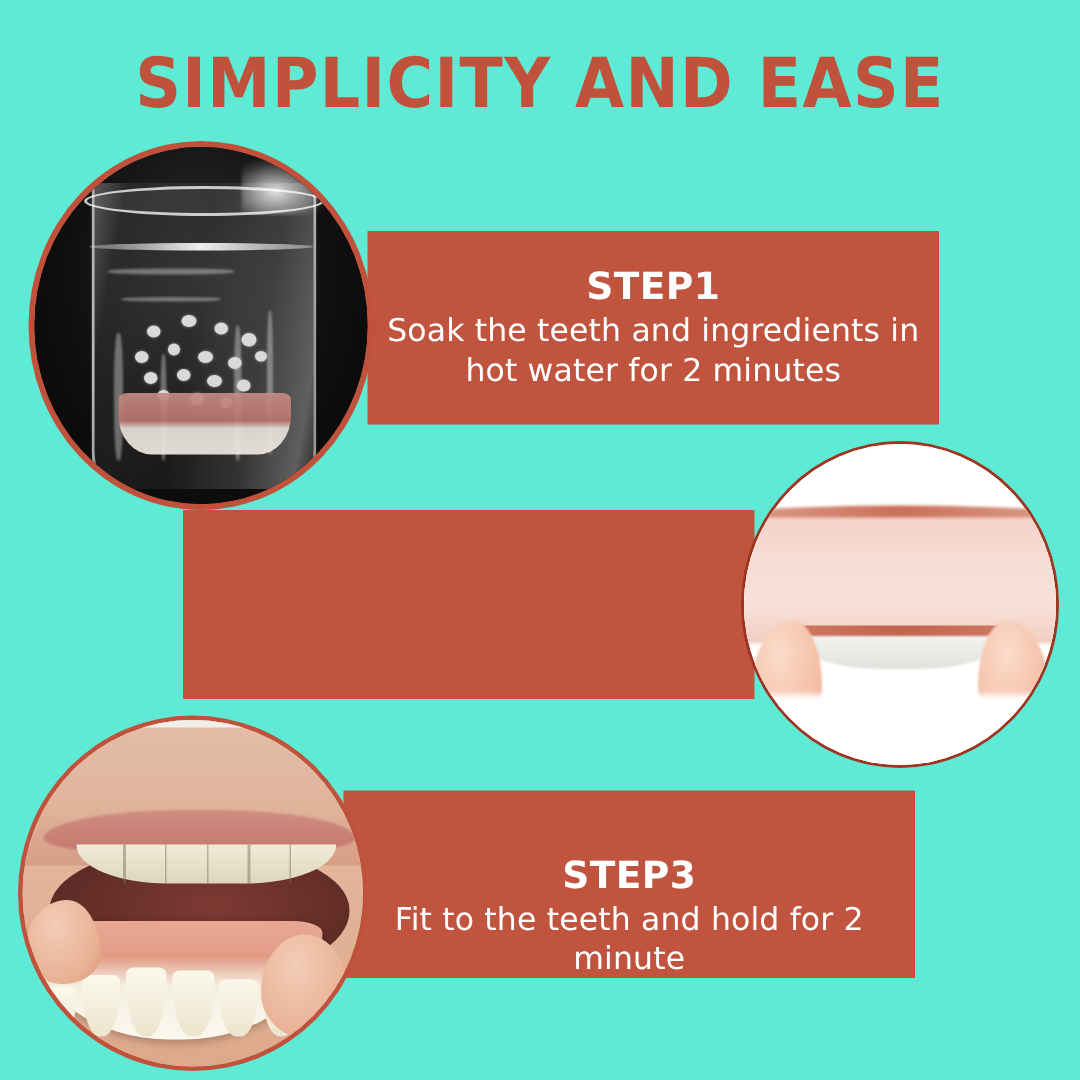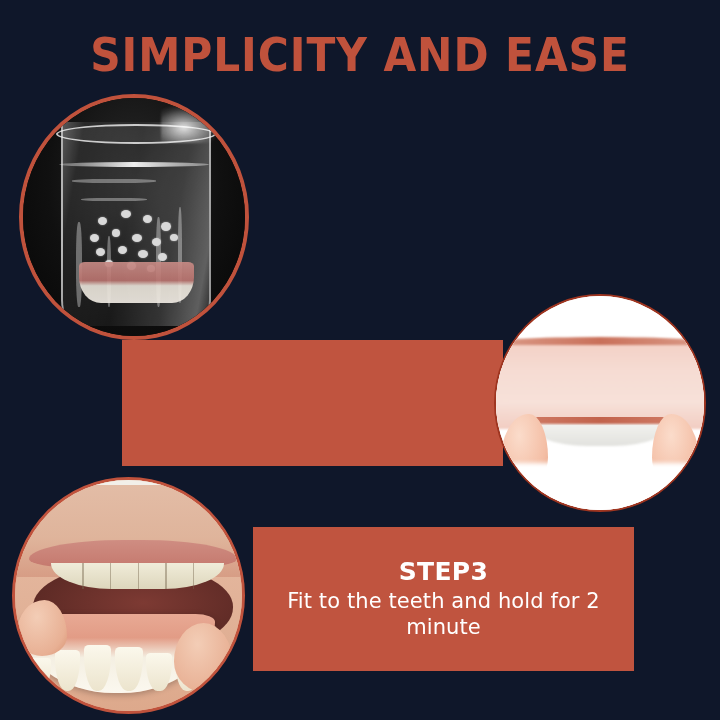--- a/index.html
+++ b/index.html
@@ -3,21 +3,21 @@
 <meta charset="utf-8">
 <style>
   html,body{margin:0;padding:0;}
   body{
     width:720px;height:720px;
     background:#ffffff;
     font-family:"Liberation Sans", sans-serif;
     overflow:hidden;
     position:relative;
   }
-  .canvas{position:relative;width:720px;height:720px;background:#0f172a;overflow:hidden;}
+  .canvas{position:relative;width:720px;height:720px;background:#5eead4;overflow:hidden;}
 
   
   .title{
     position:absolute;left:0;top:28px;width:720px;
     text-align:center;
     font-family:"DejaVu Sans", sans-serif;
     font-weight:bold;
     font-size:46px;
     letter-spacing:1px;
     color:#C0523C;
@@ -51,21 +51,21 @@
     font-family:"DejaVu Sans", sans-serif;
     font-weight:normal;
     font-size:21px;
     line-height:1.24;
     letter-spacing:0.1px;
     padding:0 8px;
   }
 
   #box1{left:245px;top:154px;width:381px;height:129px;}
   #box2{left:122px;top:340px;width:381px;height:126px;}
-  #box3{left:253px;top:527px;width:381px;height:144px;}
+  #box3{left:229px;top:527px;width:381px;height:125px;justify-content:flex-end;}
 
   #box1 .step-desc, #box3 .step-desc{ max-width:372px; }
   #box2 .step-desc{ max-width:360px; }
 
   
   .photo{
     position:absolute;
     border-radius:50%;
     overflow:hidden;
     z-index:3;
@@ -187,20 +187,24 @@
   .p3-topband{position:absolute;left:10%;top:0;width:80%;height:5px;background:#f2efe9;}
   .p3-blue{position:absolute;left:14%;bottom:2%;width:8%;height:6%;background:#2c4f8e;filter:blur(1px);border-radius:2px;}
 </style>
 </head>
 <body>
 
 <div class="canvas">
 
   <div class="title">SIMPLICITY AND EASE</div>
 
+  <div class="stepbox" id="box1">
+    <div class="step-label">STEP1</div>
+    <div class="step-desc">Soak the teeth and ingredients in hot water for 2 minutes</div>
+  </div>
 
   <div class="stepbox" id="box2">
   </div>
 
   <div class="stepbox" id="box3">
     <div class="step-label">STEP3</div>
     <div class="step-desc">Fit to the teeth and hold for 2 minute</div>
   </div>
 
   <div class="photo" id="photo1">

